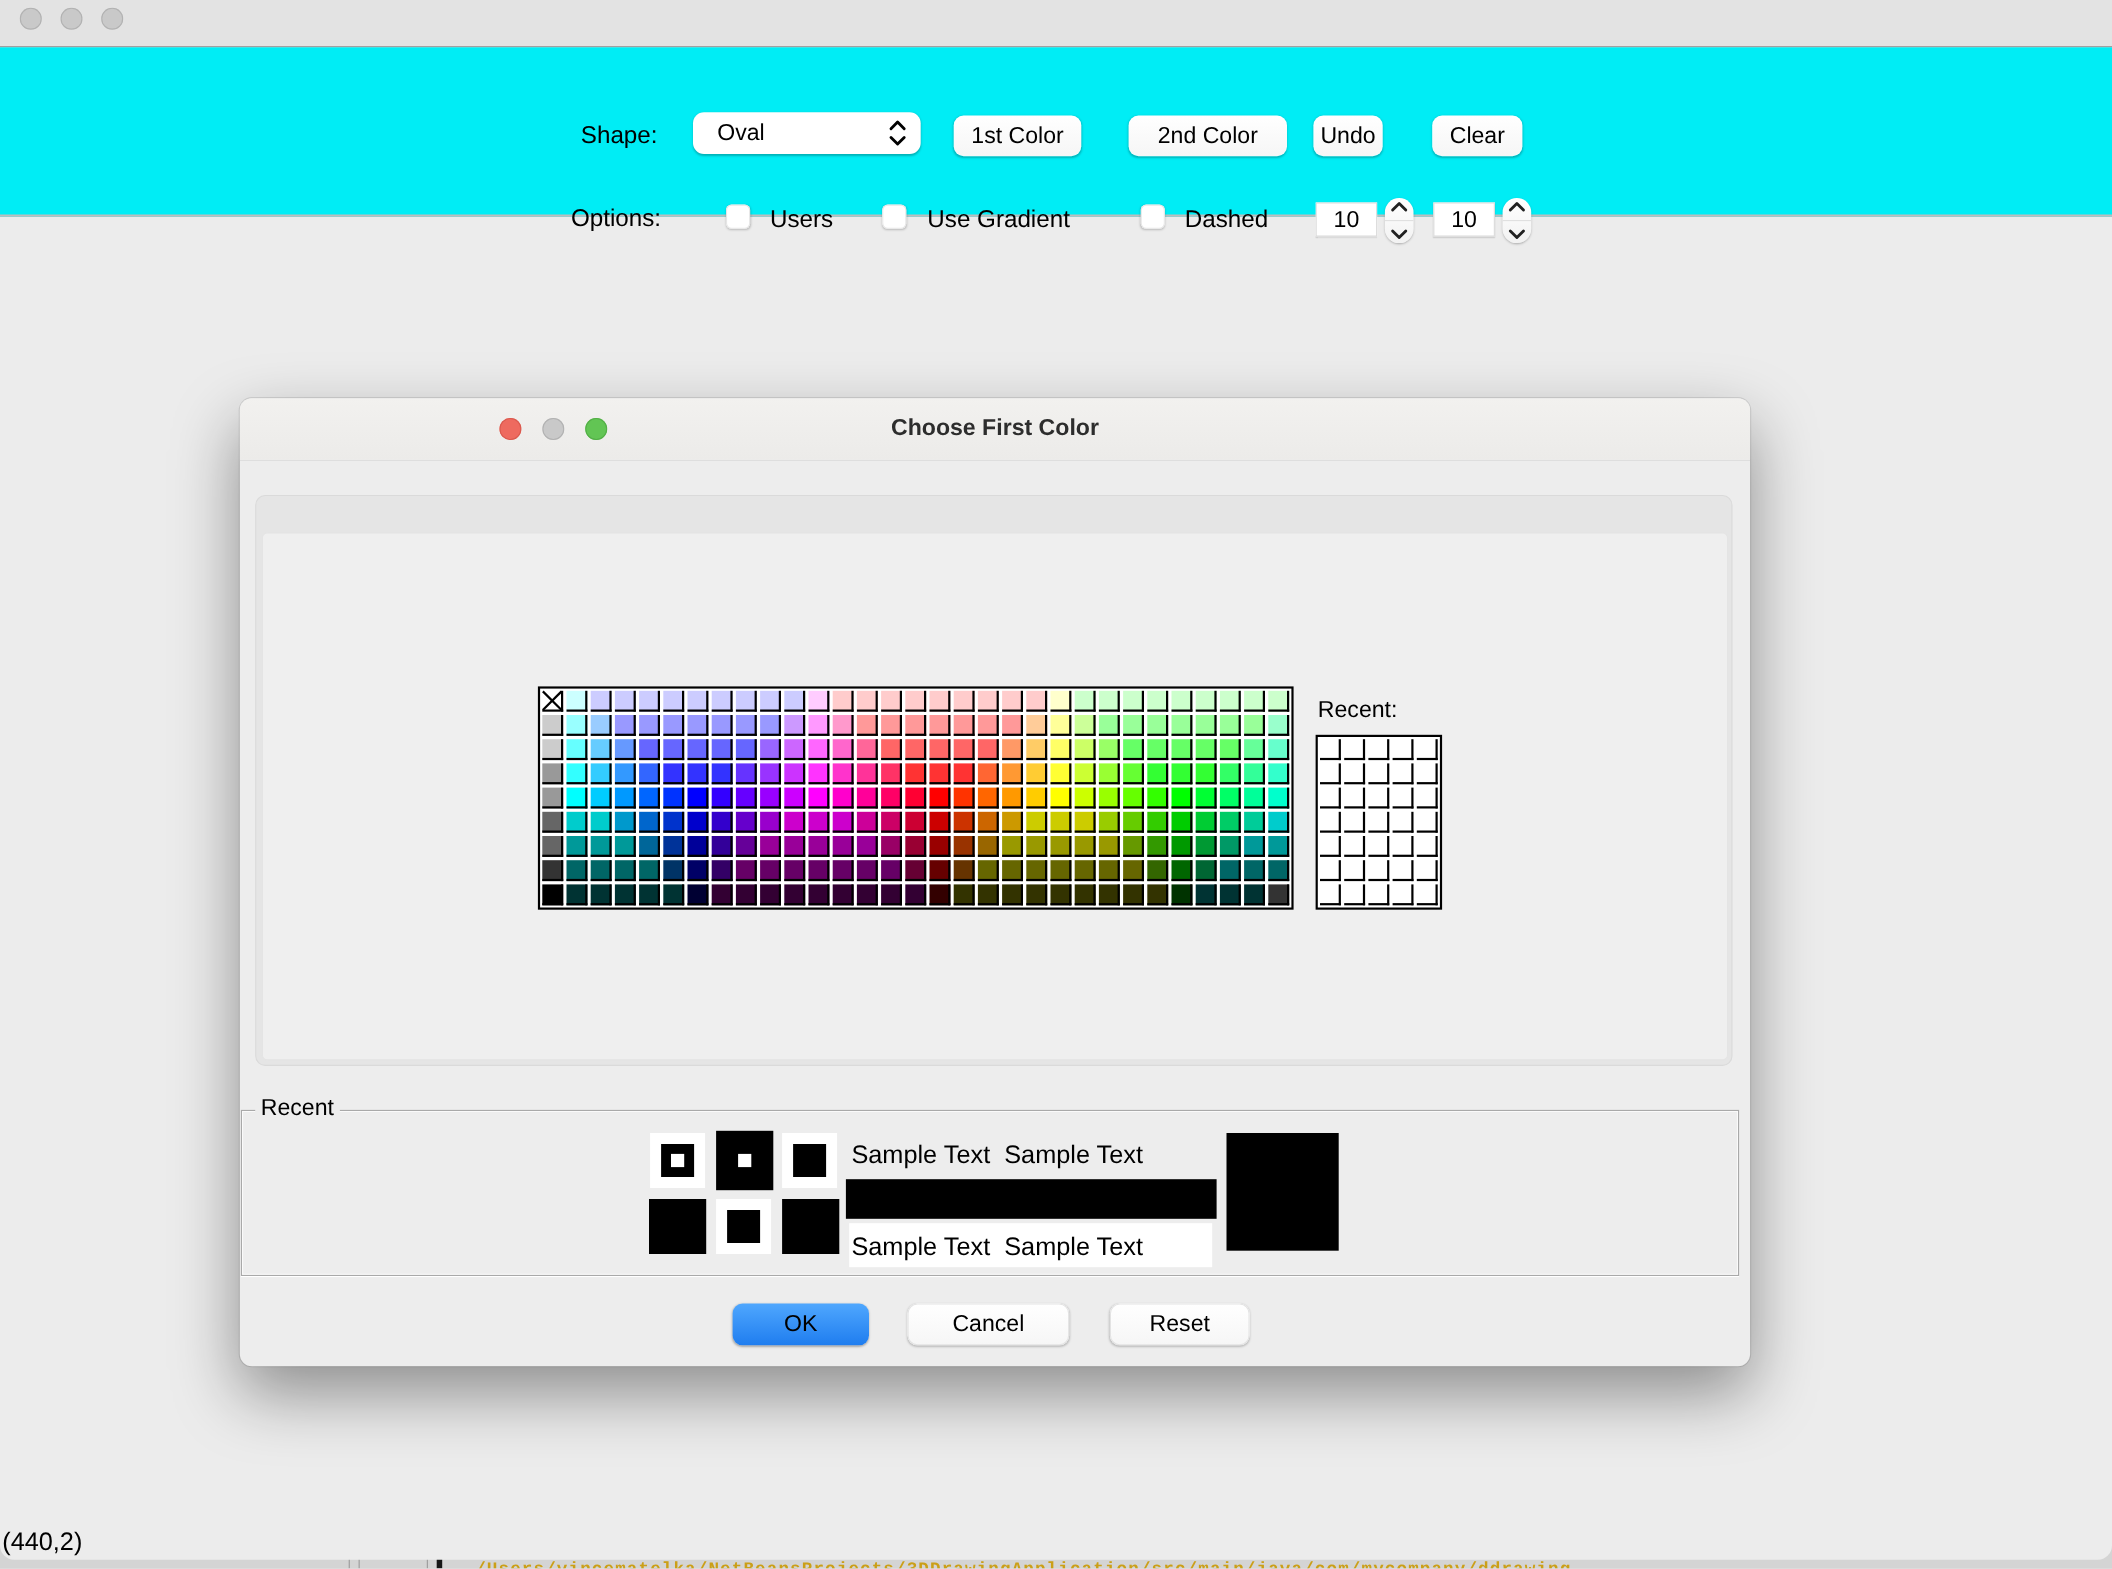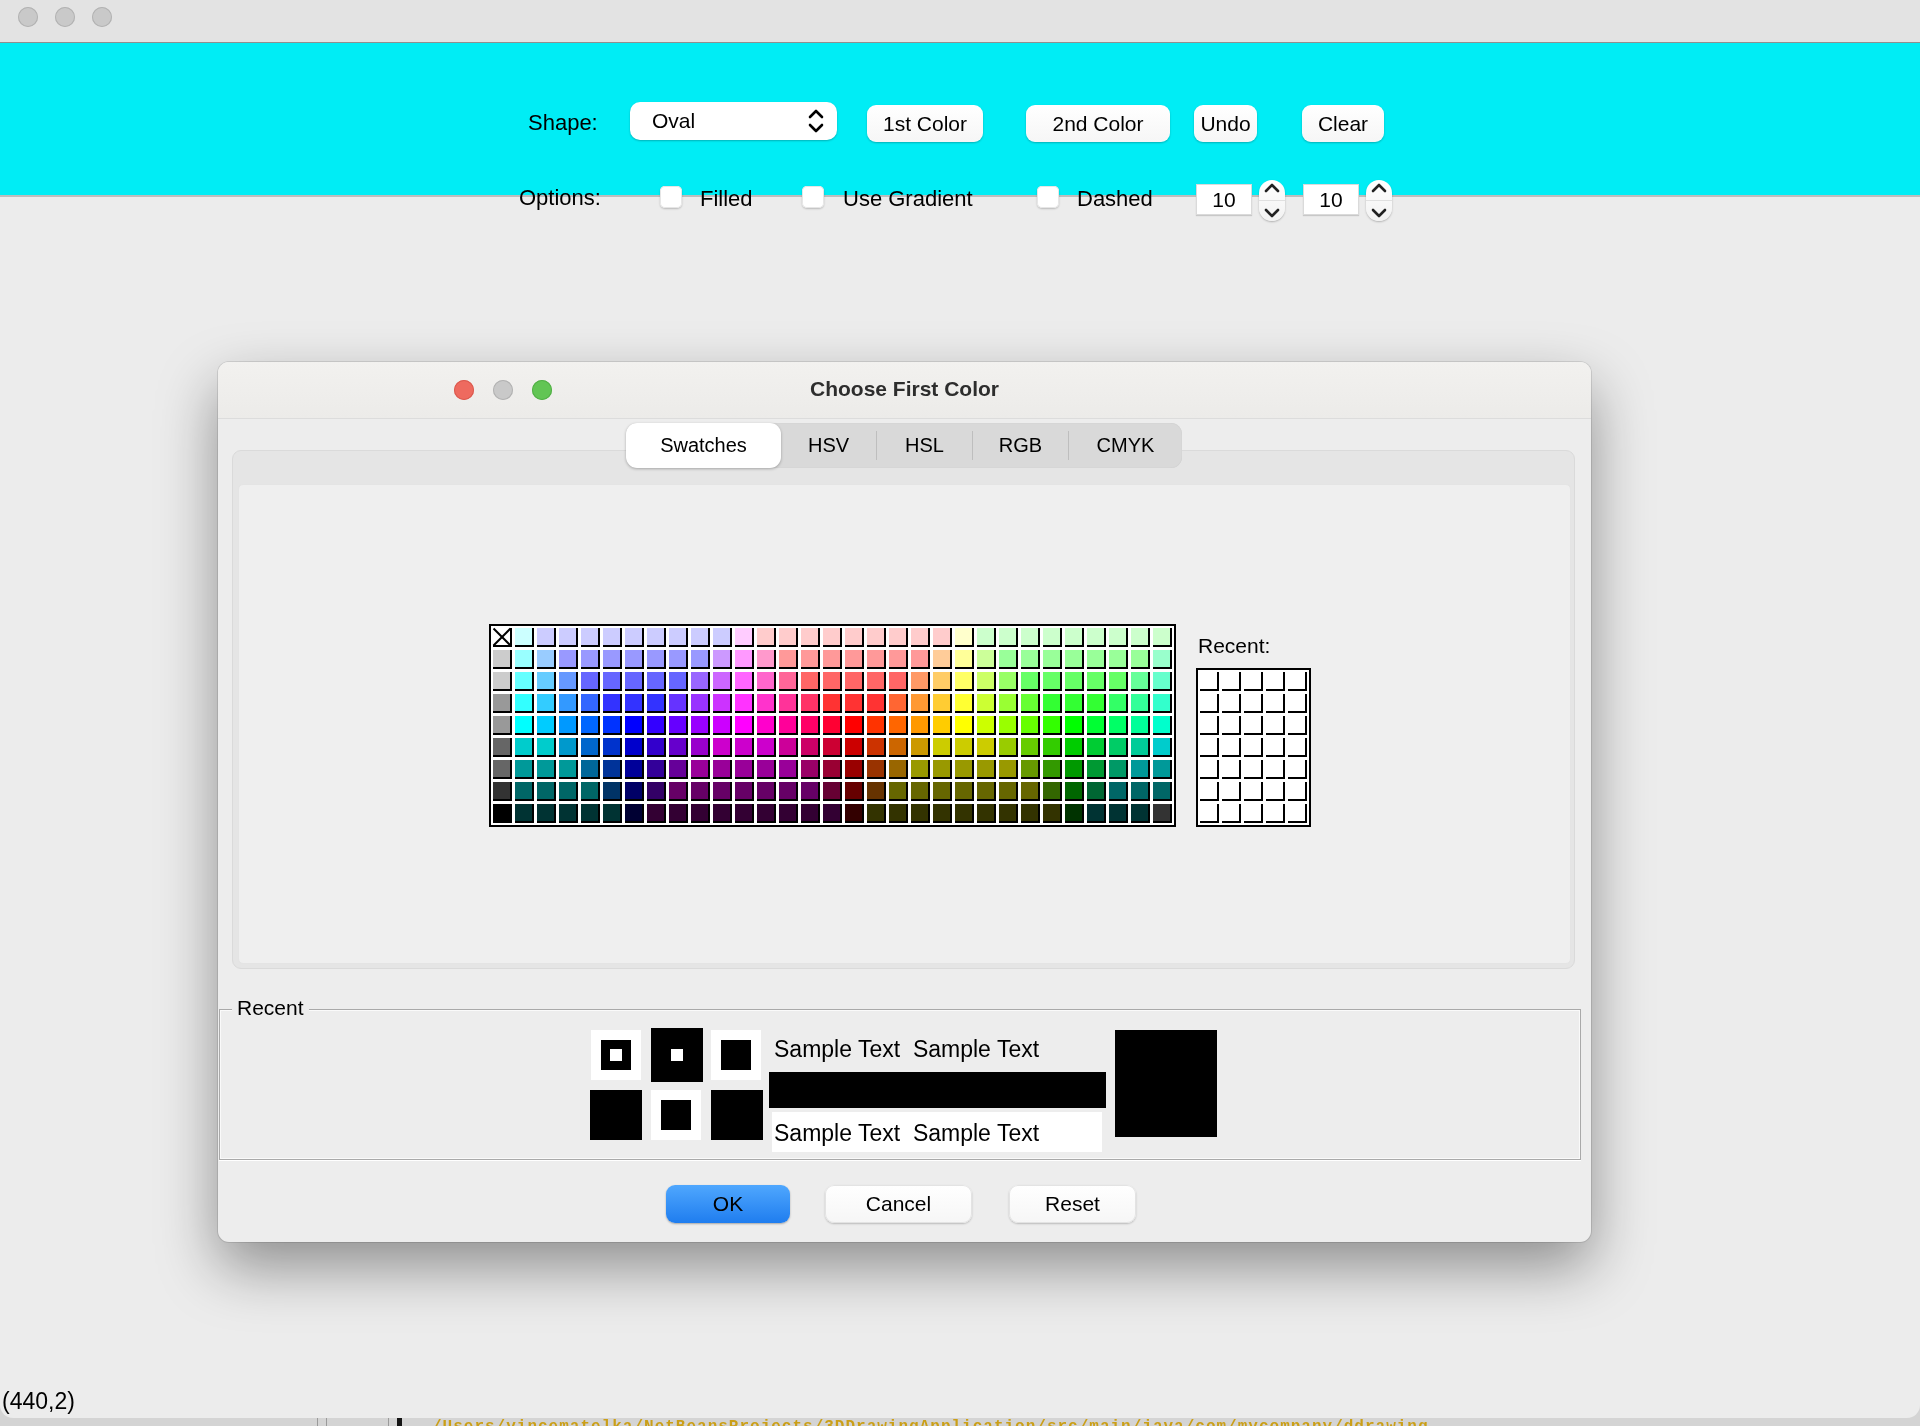--- a/index.html
+++ b/index.html
@@ -112,21 +112,21 @@
         <polyline points="3,17 9,23 15,17" fill="none" stroke="#000" stroke-width="2.6" stroke-linecap="round" stroke-linejoin="round"></polyline>
       </svg>
     </div>
     <div class="aqua-btn" style="left:867px;top:62px;width:116px">1st Color</div>
     <div class="aqua-btn" style="left:1026px;top:62px;width:144px">2nd Color</div>
     <div class="aqua-btn" style="left:1194px;top:62px;width:63px">Undo</div>
     <div class="aqua-btn" style="left:1302px;top:62px;width:82px">Clear</div>
 
     <div class="tb-label" style="left:519px;top:142px">Options:</div>
     <div class="checkbox" style="left:660px"></div>
-    <div class="cb-label" style="left:700px">Filled</div>
+    <div class="cb-label" style="left:700px">Users</div>
     <div class="checkbox" style="left:802px"></div>
     <div class="cb-label" style="left:843px">Use Gradient</div>
     <div class="checkbox" style="left:1037px"></div>
     <div class="cb-label" style="left:1077px">Dashed</div>
 
     <div class="spin-field" style="left:1196px">10</div>
     <div class="spin-stepper" style="left:1259px">
       <svg width="16" height="10" viewBox="0 0 16 10">
           <polyline points="2,8 8,2 14,8" fill="none" stroke="#222" stroke-width="2.6" stroke-linecap="round" stroke-linejoin="round"></polyline>
         </svg>
@@ -150,30 +150,20 @@
   <div id="coords">(440,2)</div>
 
   <div id="dialog">
     <div id="dlg-titlebar">
       <div class="tl red" style="left:236px;top:18px"></div>
       <div class="tl gray" style="left:275px;top:18px"></div>
       <div class="tl green" style="left:314px;top:18px"></div>
       <div id="dlg-title">Choose First Color</div>
     </div>
 
-    <div id="seg">
-        <div class="seg-item selected" style="width: 155px;">Swatches</div>
-        <div class="seg-item" style="width: 95px;">HSV</div>
-        <div class="seg-sep"></div>
-        <div class="seg-item" style="width: 95px;">HSL</div>
-        <div class="seg-sep"></div>
-        <div class="seg-item" style="width: 95px;">RGB</div>
-        <div class="seg-sep"></div>
-        <div class="seg-item" style="width: 113px;">CMYK</div>
-      </div>
 
     <div id="tab-panel">
       <div id="tab-panel-inner"></div>
     </div>
 
     <div id="palette" class="swgrid">
         <div class="cell sel" title="#FFFFFF" style="background: rgb(255, 255, 255);"></div>
         <div class="cell" title="#CCFFFF" style="background: rgb(204, 255, 255);"></div>
         <div class="cell" title="#CCCCFF" style="background: rgb(204, 204, 255);"></div>
         <div class="cell" title="#CCCCFF" style="background: rgb(204, 204, 255);"></div>

